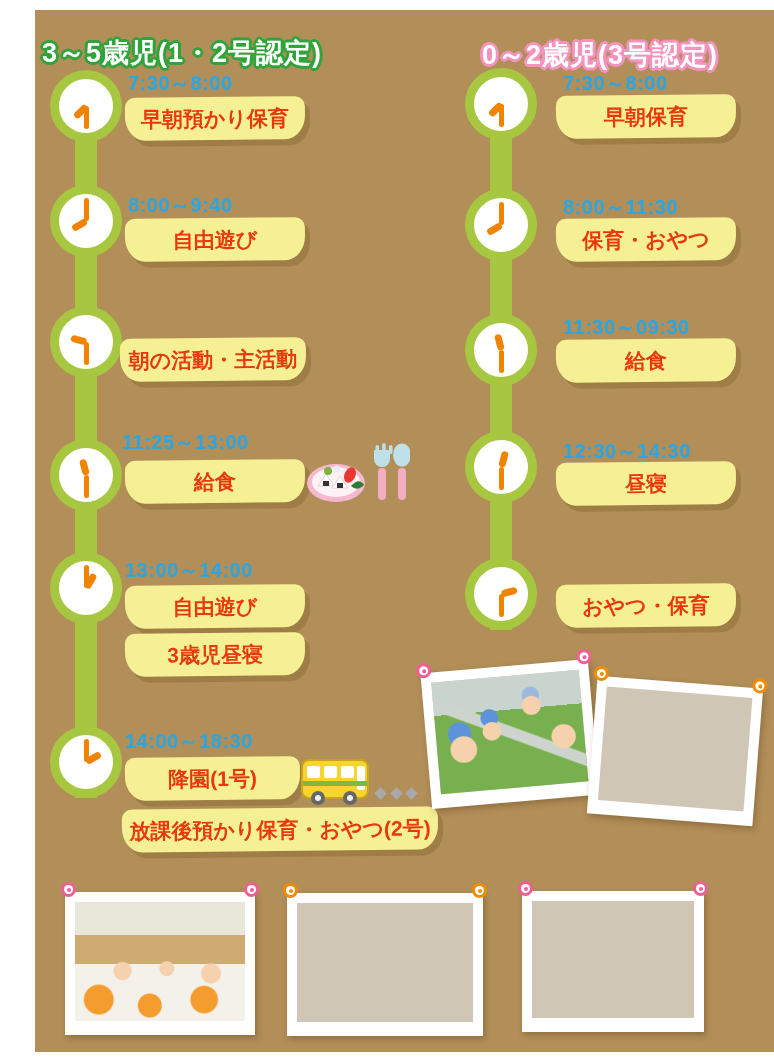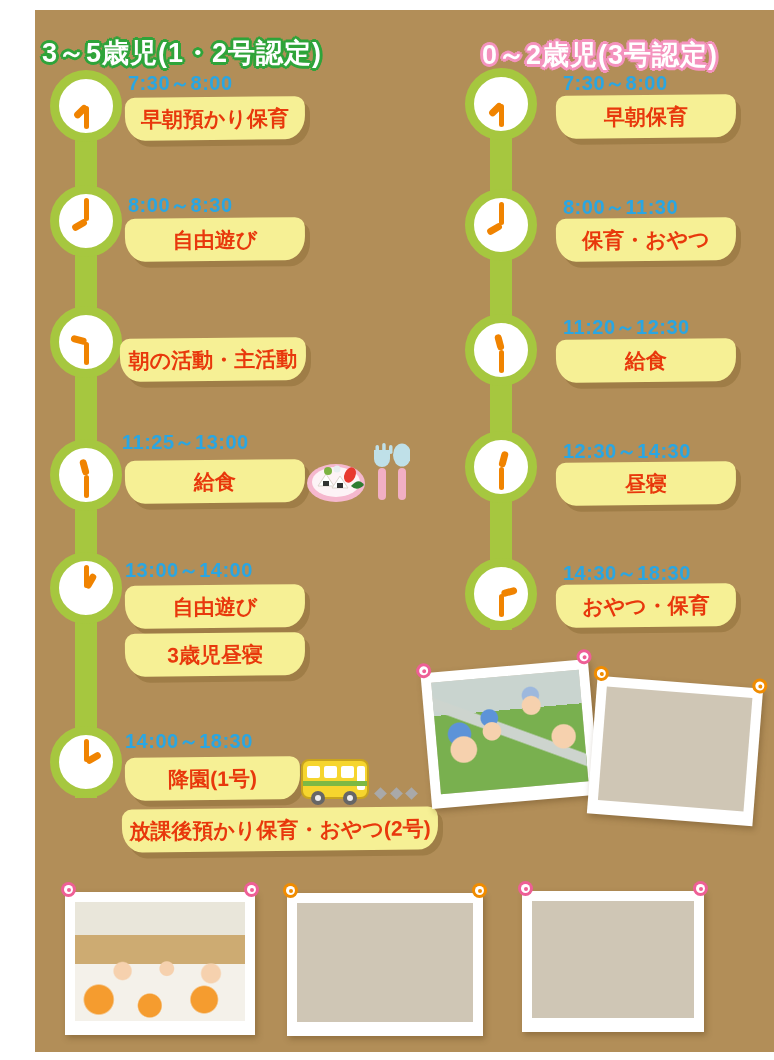--- a/index.html
+++ b/index.html
@@ -132,21 +132,21 @@
     <div class="clock" style="left: 50px; top: 70px;">
       <div class="hand hour" style="transform: rotate(225deg);"></div>
       <div class="hand minute" style="transform: rotate(180deg);"></div>
     </div>
     <div class="time-label" style="left: 128px; top: 70px;">7:30～8:00</div>
     <div class="banner" style="left: 125px; top: 97px; width: 180px;">早朝預かり保育</div>
     <div class="clock" style="left: 50px; top: 185px;">
       <div class="hand hour" style="transform: rotate(240deg);"></div>
       <div class="hand minute" style="transform: rotate(0deg);"></div>
     </div>
-    <div class="time-label" style="left: 128px; top: 192px;">8:00～8:30</div>
+    <div class="time-label" style="left: 128px; top: 192px;">8:00～9:40</div>
     <div class="banner" style="left: 125px; top: 218px; width: 180px;">自由遊び</div>
     <div class="clock" style="left: 50px; top: 306px;">
       <div class="hand hour" style="transform: rotate(285deg);"></div>
       <div class="hand minute" style="transform: rotate(180deg);"></div>
     </div>
     <div class="banner" style="left: 120px; top: 338px; width: 186px;">朝の活動・主活動</div>
     <div class="clock" style="left: 50px; top: 439px;">
       <div class="hand hour" style="transform: rotate(345deg);"></div>
       <div class="hand minute" style="transform: rotate(180deg);"></div>
     </div>
@@ -214,27 +214,26 @@
     <div class="clock" style="left: 465px; top: 189px;">
       <div class="hand hour" style="transform: rotate(240deg);"></div>
       <div class="hand minute" style="transform: rotate(0deg);"></div>
     </div>
     <div class="time-label" style="left: 563px; top: 194px;">8:00～11:30</div>
     <div class="banner" style="left: 556px; top: 218px; width: 180px;">保育・おやつ</div>
     <div class="clock" style="left: 465px; top: 314px;">
       <div class="hand hour" style="transform: rotate(345deg);"></div>
       <div class="hand minute" style="transform: rotate(180deg);"></div>
     </div>
-    <div class="time-label" style="left: 563px; top: 314px;">11:20～12:30</div>
+    <div class="time-label" style="left: 563px; top: 314px;">11:30～09:30</div>
     <div class="banner" style="left: 556px; top: 339px; width: 180px;">給食</div>
     <div class="clock" style="left: 465px; top: 431px;">
       <div class="hand hour" style="transform: rotate(15deg);"></div>
       <div class="hand minute" style="transform: rotate(180deg);"></div>
     </div>
     <div class="time-label" style="left: 563px; top: 438px;">12:30～14:30</div>
     <div class="banner" style="left: 556px; top: 462px; width: 180px;">昼寝</div>
     <div class="clock" style="left: 465px; top: 558px;">
       <div class="hand hour" style="transform: rotate(75deg);"></div>
       <div class="hand minute" style="transform: rotate(180deg);"></div>
     </div>
-    <div class="time-label" style="left: 563px; top: 560px;">14:30～18:30</div>
     <div class="banner" style="left: 556px; top: 584px; width: 180px;">おやつ・保育</div>
   </div>
 
 </body></html>

